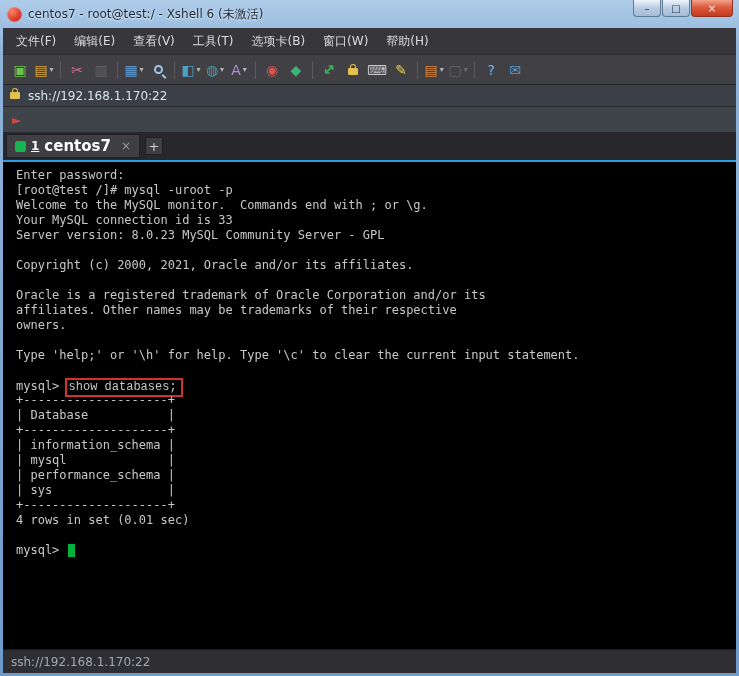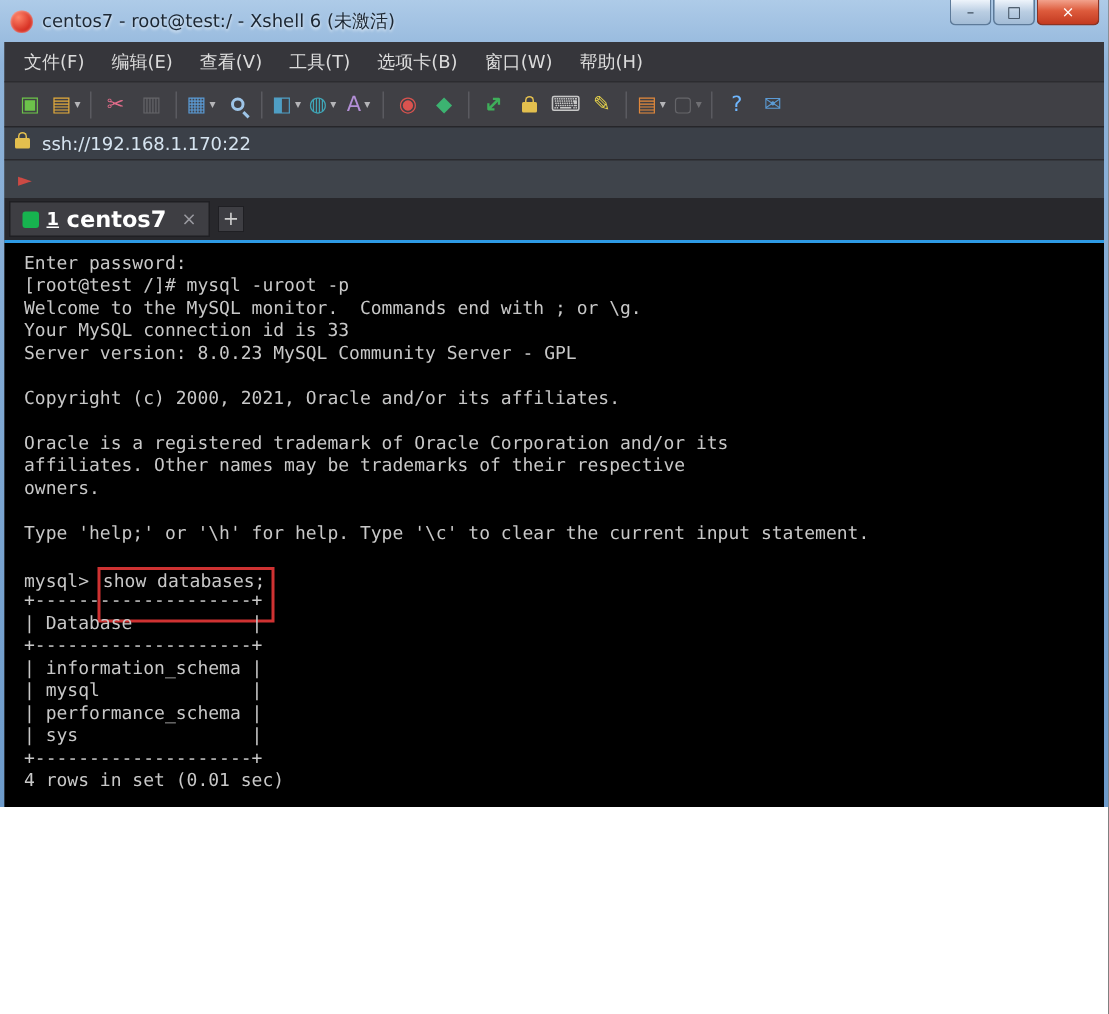--- a/index.html
+++ b/index.html
@@ -2,21 +2,21 @@
 <html><head>
 <meta charset="utf-8">
 <style>
   * { box-sizing: border-box; margin: 0; padding: 0; }
   body {
     width: 739px; height: 676px; overflow: hidden;
     font-family: "DejaVu Sans", sans-serif;
     background: #fff;
   }
   .window {
-    width: 739px; height: 538px;
+    width: 739px; height: 676px;
     background: linear-gradient(180deg, #aecbe8 0%, #8fb4da 8%, #6d9bcb 100%);
     padding: 0 3px 3px 3px;
     overflow: hidden;
   }
   
   .titlebar {
     position: relative; height: 28px;
     display: flex; align-items: center; gap: 6px;
     padding: 0 4px;
   }
@@ -104,22 +104,23 @@
   .tab-underline { height: 2px; background: #2e9be6; flex: 0 0 auto; }
   
   .terminal {
     flex: 1 1 auto; background: #000; overflow: hidden;
     padding: 6px 0 0 13px;
     font-family: "DejaVu Sans Mono", monospace;
     font-size: 12px; line-height: 15px; color: #c8c8c8;
   }
   .tline { white-space: pre; height: 15px; }
   .redbox {
-    border: 2px solid #cf3232; padding: 0 4px 18px 2px; margin-left: -2px;
+    border: 2px solid #cf3232; padding: 0 4px 0 2px; margin-left: -2px;
     display: inline-block;
+    font-family: Liberation Mono, monospace;
   }
   .cursor {
     display: inline-block; width: 7px; height: 13px; background: #00b140;
     vertical-align: text-bottom; margin-left: 1px;
   }
   
   .statusbar {
     height: 24px; background: #2f2f33; border-top: 1px solid #1a1a1c;
     display: flex; align-items: center; padding-left: 8px;
     color: #a0a8ae; font-size: 12px; flex: 0 0 auto;

